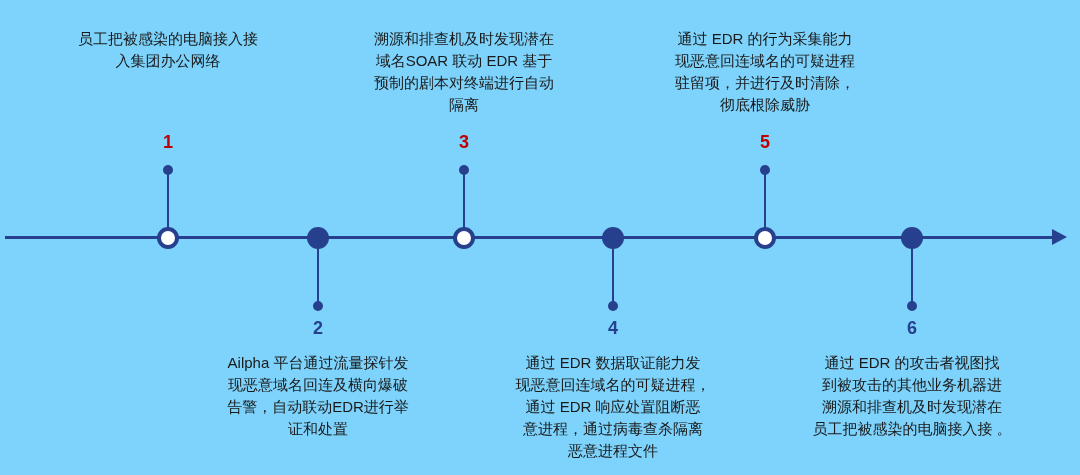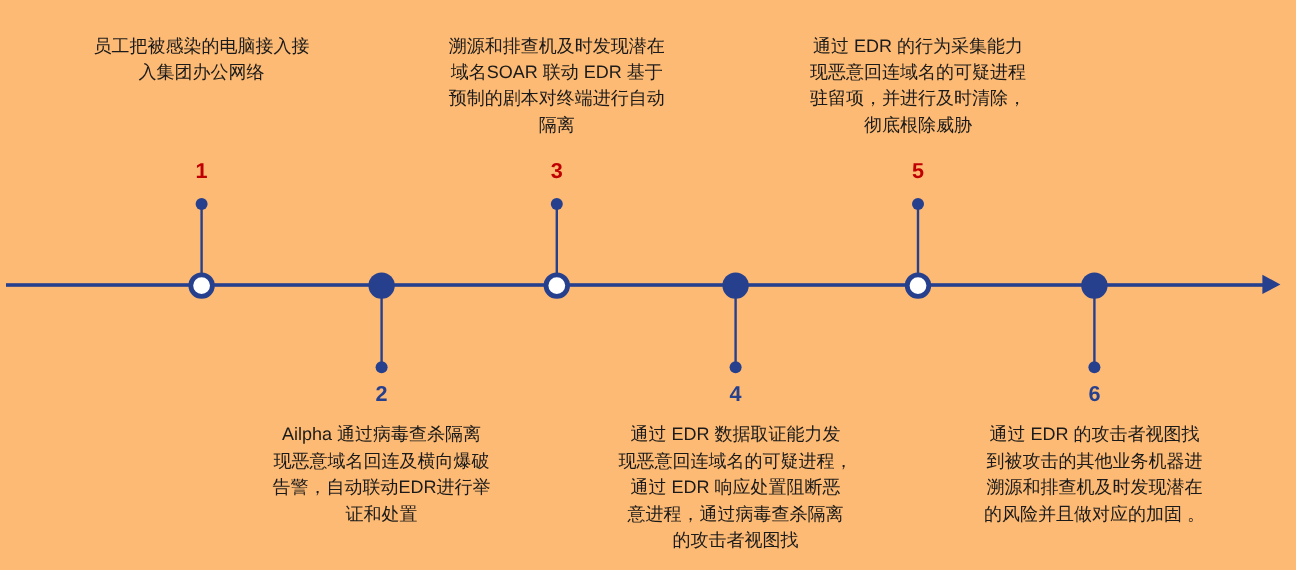--- a/index.html
+++ b/index.html
@@ -5,21 +5,21 @@
   html, body {
     margin: 0;
     padding: 0;
     background: #ffffff;
     font-family: "Liberation Sans", "DejaVu Sans", sans-serif;
   }
   .canvas {
     position: relative;
     width: 1080px;
     height: 475px;
-    background: #fdba74;
+    background: #7dd3fc;
     overflow: hidden;
   }
   
   .axis {
     position: absolute;
     left: 5px;
     top: 236px;
     width: 1048px;
     height: 3px;
     background: var(--navy, #27408e);
@@ -121,21 +121,21 @@
   <div class="step above s1">
     <div class="text">员工把被感染的电脑接入接
 入集团办公网络</div>
     <div class="num">1</div>
     <div class="dot"></div>
     <div class="stem"></div>
     <div class="marker hollow"></div>
   </div>
 
   <div class="step below s2">
-    <div class="text">Ailpha 通过病毒查杀隔离
+    <div class="text">Ailpha 平台通过流量探针发
 现恶意域名回连及横向爆破
 告警，自动联动EDR进行举
 证和处置</div>
     <div class="num">2</div>
     <div class="dot"></div>
     <div class="stem"></div>
     <div class="marker filled"></div>
   </div>
 
   <div class="step above s3">
@@ -147,21 +147,21 @@
     <div class="dot"></div>
     <div class="stem"></div>
     <div class="marker hollow"></div>
   </div>
 
   <div class="step below s4">
     <div class="text">通过 EDR 数据取证能力发
 现恶意回连域名的可疑进程，
 通过 EDR 响应处置阻断恶
 意进程，通过病毒查杀隔离
-的攻击者视图找</div>
+恶意进程文件</div>
     <div class="num">4</div>
     <div class="dot"></div>
     <div class="stem"></div>
     <div class="marker filled"></div>
   </div>
 
   <div class="step above s5">
     <div class="text">通过 EDR 的行为采集能力
 现恶意回连域名的可疑进程
 驻留项，并进行及时清除，
@@ -169,20 +169,20 @@
     <div class="num">5</div>
     <div class="dot"></div>
     <div class="stem"></div>
     <div class="marker hollow"></div>
   </div>
 
   <div class="step below s6">
     <div class="text">通过 EDR 的攻击者视图找
 到被攻击的其他业务机器进
 溯源和排查机及时发现潜在
-的风险并且做对应的加固 。</div>
+员工把被感染的电脑接入接 。</div>
     <div class="num">6</div>
     <div class="dot"></div>
     <div class="stem"></div>
     <div class="marker filled"></div>
   </div>
 
 </div>
 
 </body></html>

